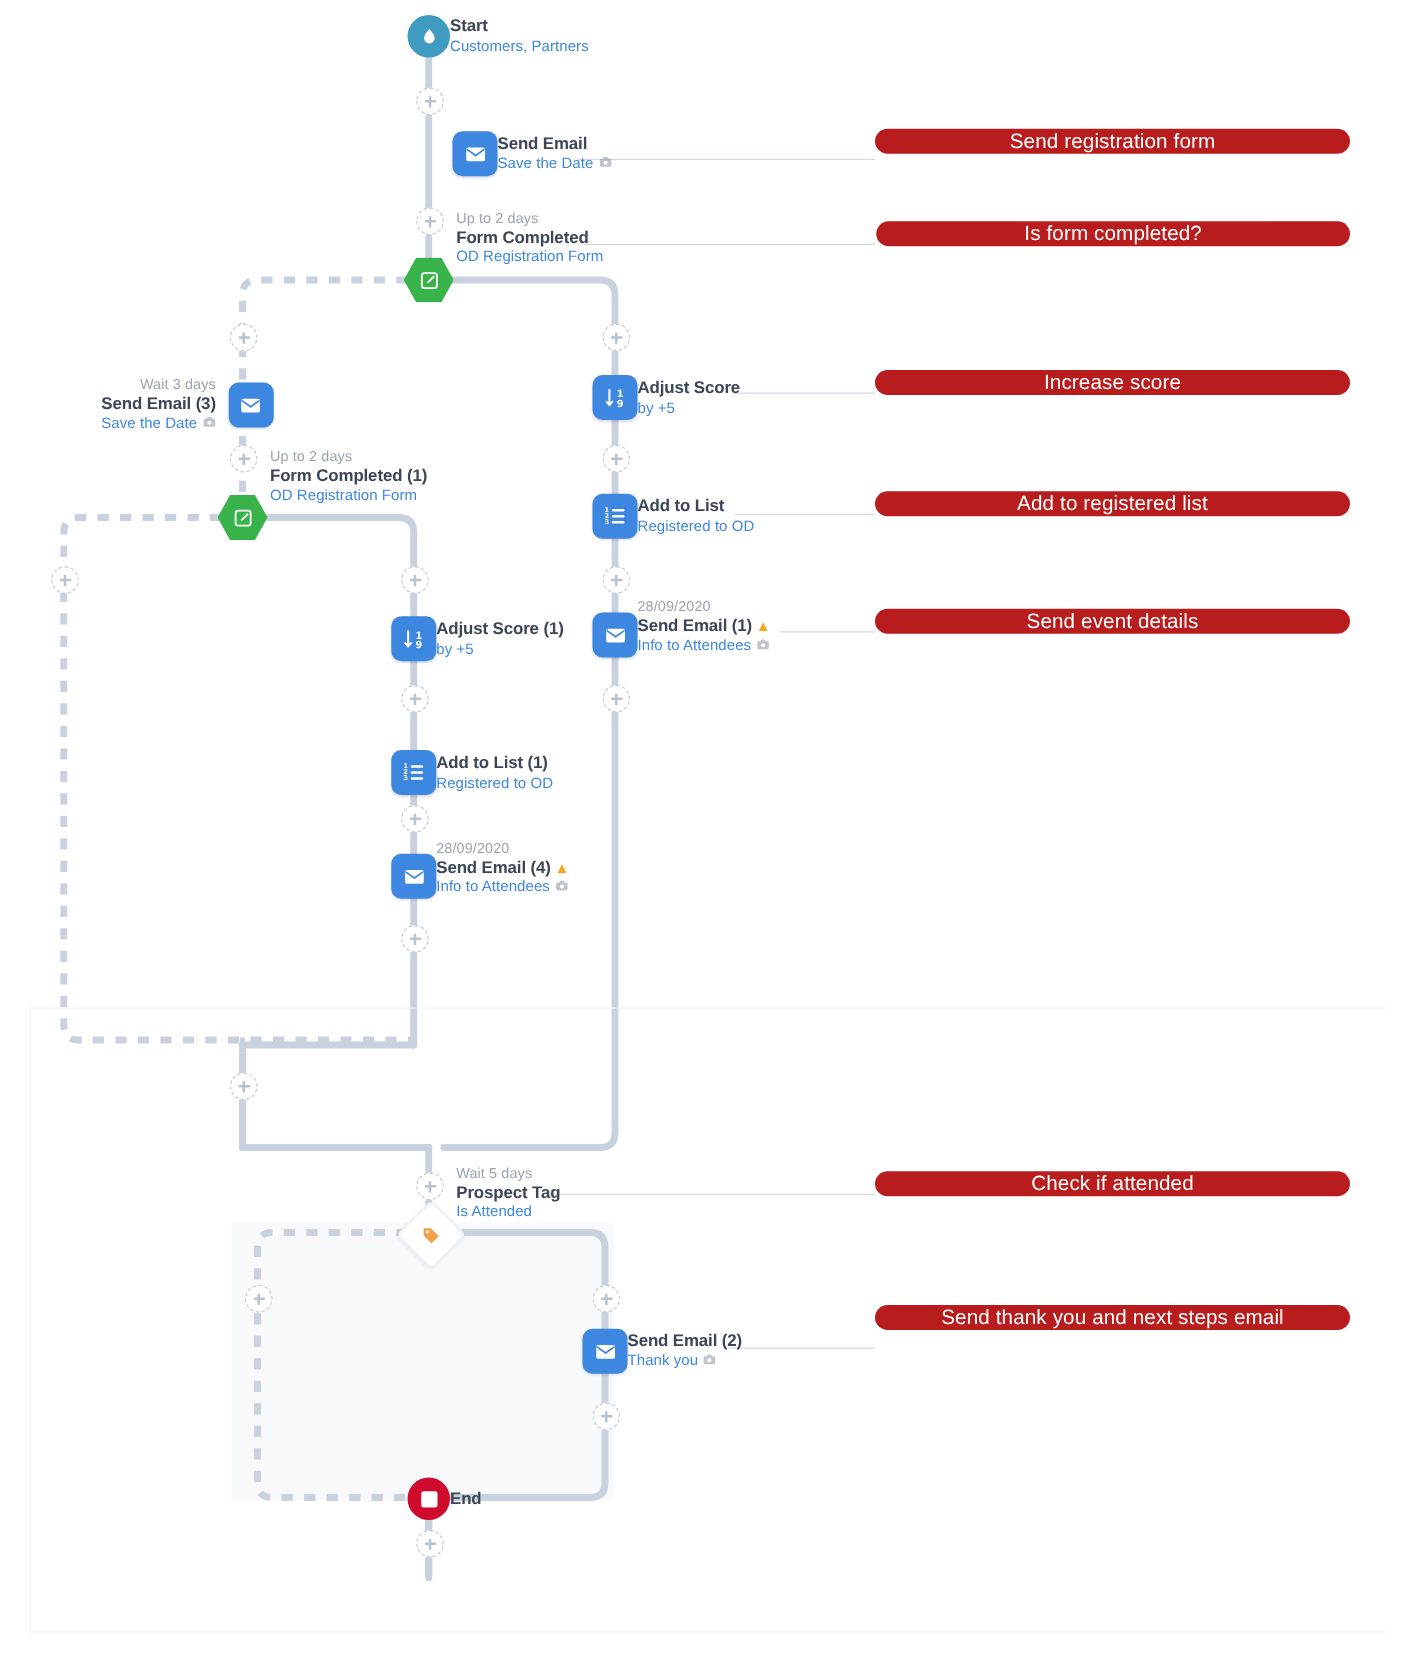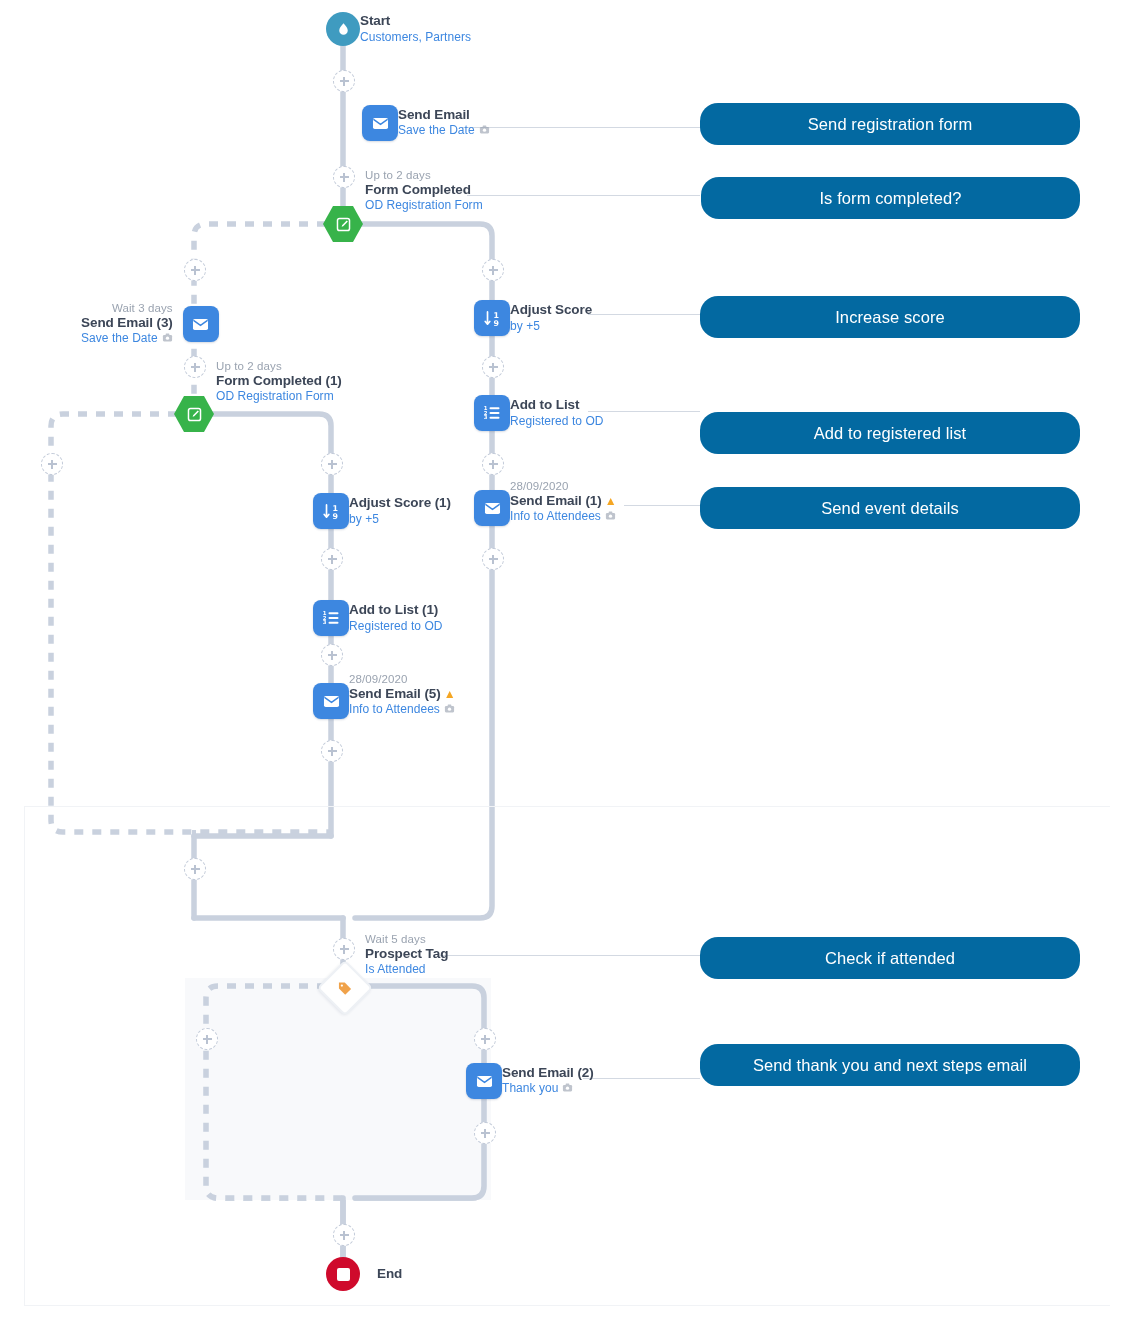--- a/index.html
+++ b/index.html
@@ -70,22 +70,22 @@
     position:absolute;width:20px;height:20px;border-radius:50%;
     border:1.4px dashed #c3cbd9;background:#fff;
     display:flex;align-items:center;justify-content:center;
   }
   .plus:before,.plus:after{content:"";position:absolute;background:#b9c2d1;}
   .plus:before{width:9px;height:1.8px;}
   .plus:after{width:1.8px;height:9px;}
 
   
   .callout{
-    position:absolute;height:42px;border-radius:18px;
-    background:#0369a1;color:#fff;
+    position:absolute;height:20px;border-radius:18px;
+    background:#b91c1c;color:#fff;
     display:flex;align-items:center;justify-content:center;
     font-size:16.5px;letter-spacing:.1px;
   }
   .leader{position:absolute;height:1.4px;background:#d3d9e2;}
 </style>
 </head>
 <body>
 
 <div id="canvas">
 
@@ -324,21 +324,21 @@
 
   <div class="node" style="left:313px;top:683px;">
     <div class="ico">
       <svg width="19" height="19" viewBox="0 0 24 24">
           <rect x="2.5" y="5" width="19" height="14" rx="2.2" fill="#fff"></rect>
           <path d="M3.6 7.2L12 13.2l8.4-6" stroke="#3d87e0" stroke-width="1.8" fill="none" stroke-linecap="round" stroke-linejoin="round"></path>
         </svg>
     </div>
     <div class="txt" style="margin-top:-12px;">
       <div class="pre date">28/09/2020</div>
-      <div class="title"><span>Send Email (5)</span><span class="warn">▲</span></div>
+      <div class="title"><span>Send Email (4)</span><span class="warn">▲</span></div>
       <div class="sub"><span>Info to Attendees</span><span class="cam"><svg width="11" height="11" viewBox="0 0 24 24">
               <rect x="2" y="6.5" width="20" height="14" rx="2.5" fill="#8b95a5"></rect>
               <rect x="8" y="3.5" width="8" height="4" rx="1.2" fill="#8b95a5"></rect>
               <circle cx="12" cy="13.5" r="3.6" fill="#fff"></circle>
             </svg></span></div>
     </div>
   </div>
 
   <div class="node" style="left:365px;top:932px;">
     <div class="txt" style="padding-left:0;">
@@ -366,39 +366,39 @@
     <div class="txt">
       <div class="title">Send Email (2)</div>
       <div class="sub"><span>Thank you</span><span class="cam"><svg width="11" height="11" viewBox="0 0 24 24">
               <rect x="2" y="6.5" width="20" height="14" rx="2.5" fill="#8b95a5"></rect>
               <rect x="8" y="3.5" width="8" height="4" rx="1.2" fill="#8b95a5"></rect>
               <circle cx="12" cy="13.5" r="3.6" fill="#fff"></circle>
             </svg></span></div>
     </div>
   </div>
 
-  <div class="node" style="left:326px;top:1257px;gap:17px;">
+  <div class="node" style="left:326px;top:1182px;">
     <div class="end-ico">
         <div class="sq"></div>
       </div>
     <div class="txt">
       <div class="title">End</div>
     </div>
   </div>
 
   <div class="callout" style="left:700px;top:103px;width:380px;">
     <span>Send registration form</span>
   </div>
   <div class="callout" style="left:701px;top:177px;width:379px;">
     <span>Is form completed?</span>
   </div>
   <div class="callout" style="left:700px;top:296px;width:380px;">
     <span>Increase score</span>
   </div>
-  <div class="callout" style="left:700px;top:393px;width:380px;margin-top:19px;">
+  <div class="callout" style="left:700px;top:393px;width:380px;">
     <span>Add to registered list</span>
   </div>
   <div class="callout" style="left:700px;top:487px;width:380px;">
     <span>Send event details</span>
   </div>
   <div class="callout" style="left:700px;top:937px;width:380px;">
     <span>Check if attended</span>
   </div>
   <div class="callout" style="left:700px;top:1028px;width:380px;margin-top:16px;">
     <span>Send thank you and next steps email</span>

